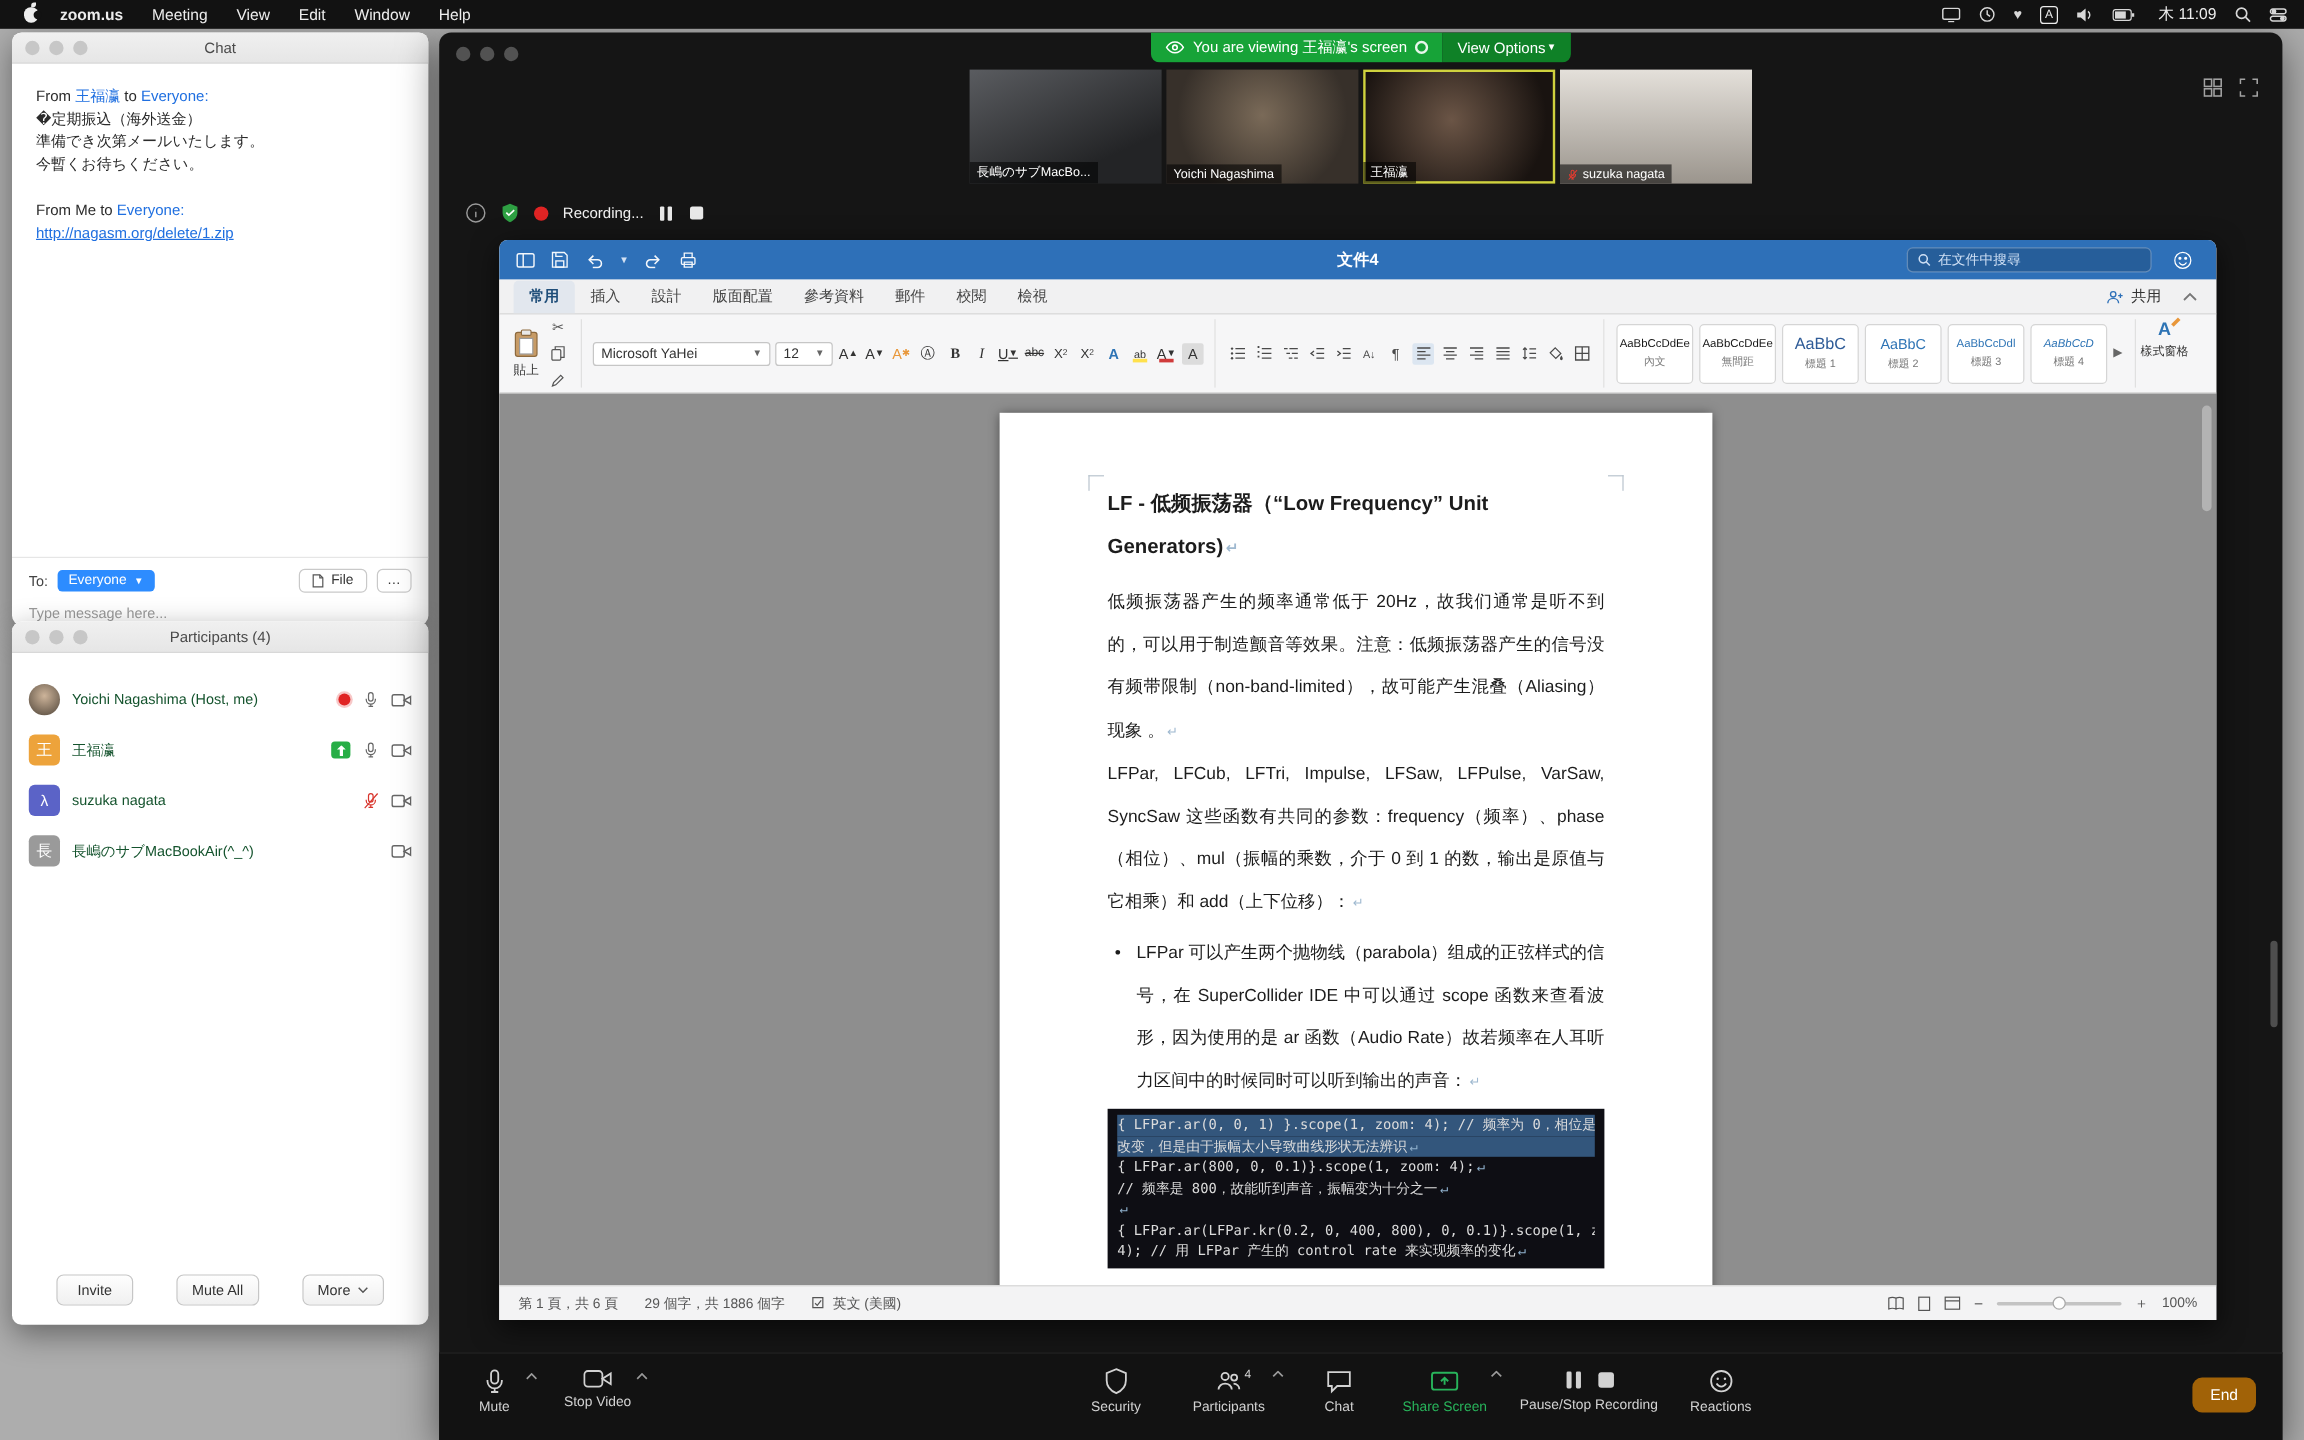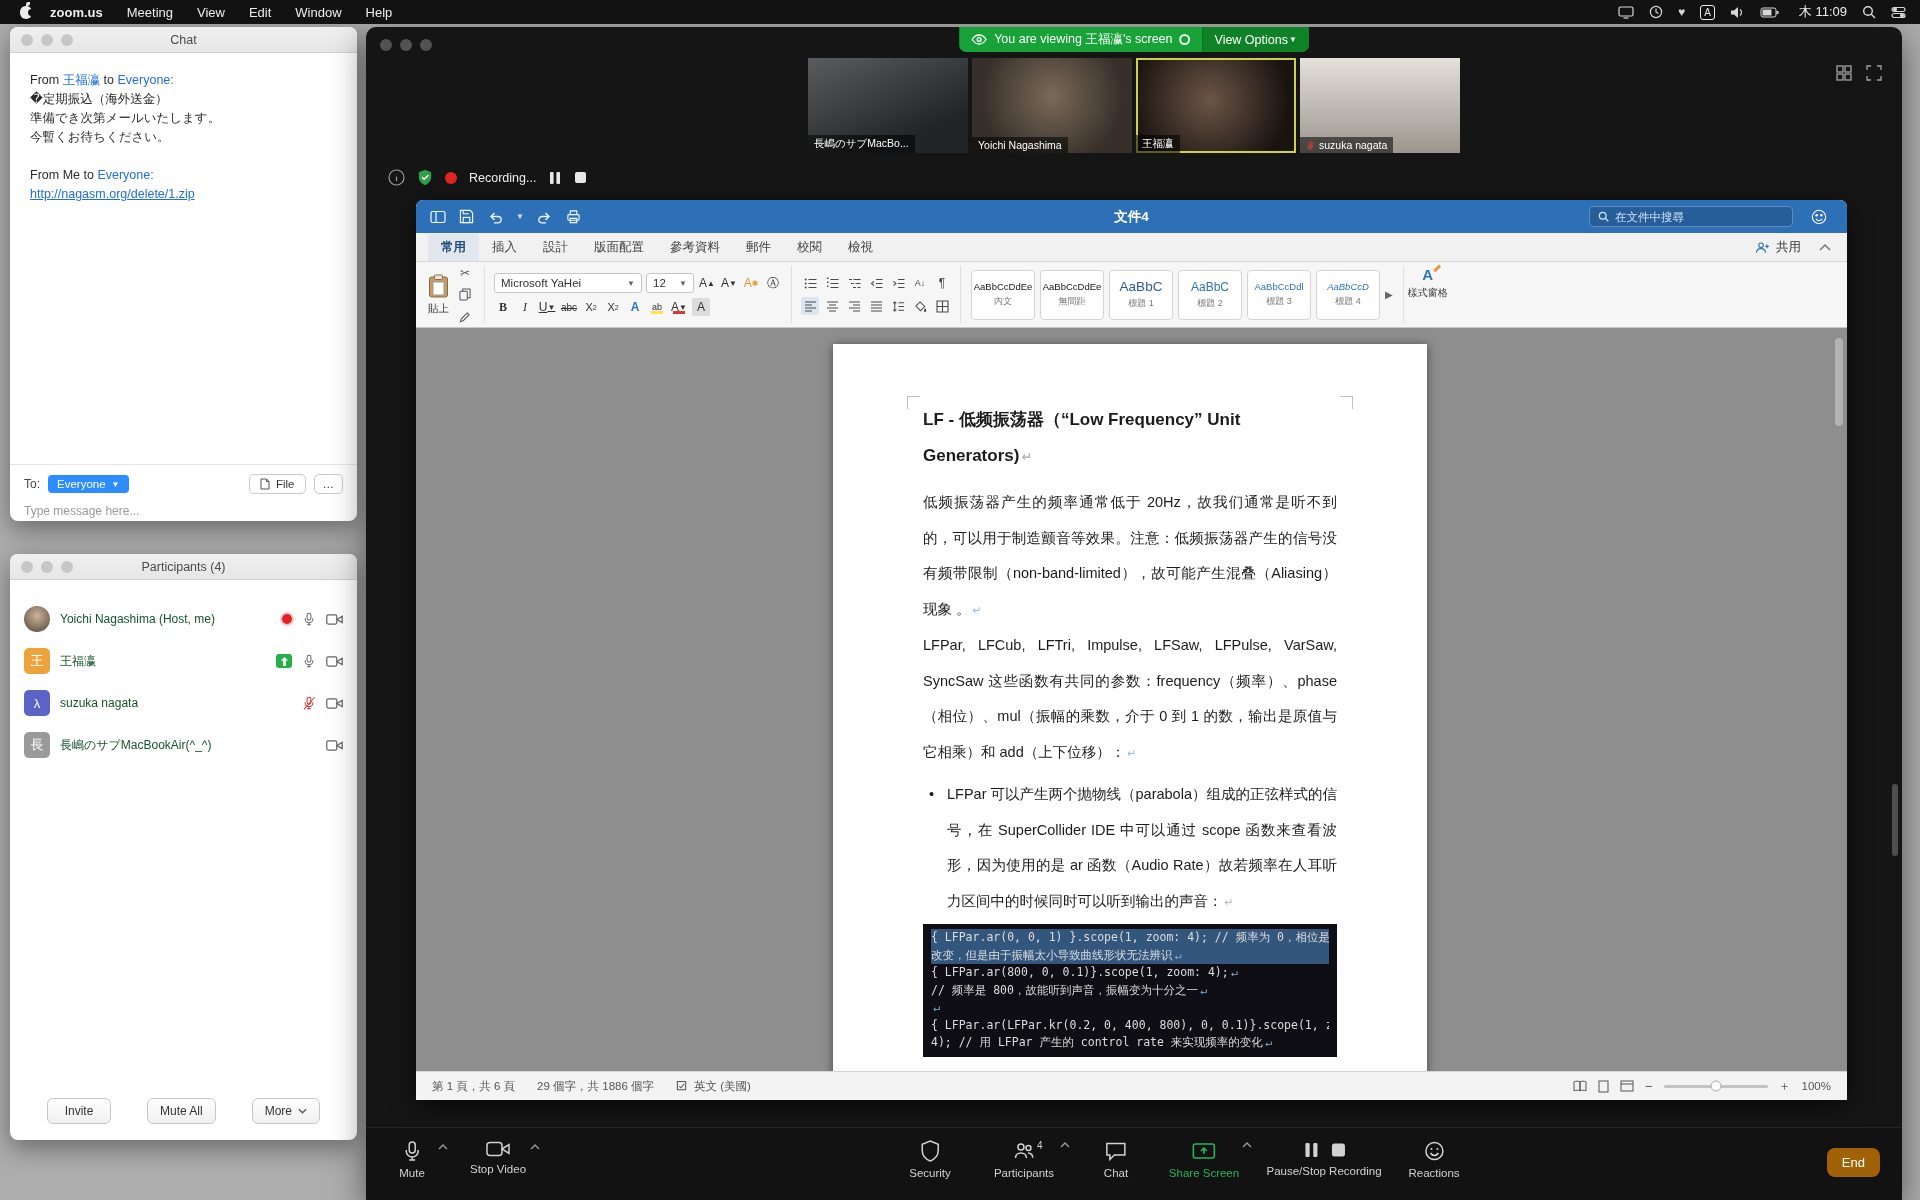--- a/index.html
+++ b/index.html
@@ -34,21 +34,21 @@
 .chat-foot{position:absolute;left:0;right:0;bottom:0;height:57px;border-top:1px solid #e6e6e6;padding:9px 14px}
 .to-row{display:flex;align-items:center;gap:8px}
 .to-label{font-size:12px;color:#444}
 .to-pill{background:#2d8cff;color:#fff;font-size:11.5px;padding:3px 9px;border-radius:4px;display:flex;gap:6px;align-items:center;cursor:pointer}
 .to-pill .car{font-size:8px}
 .file-btn{margin-left:auto;display:flex;gap:6px;align-items:center;border:1px solid #c9c9c9;border-radius:5px;padding:3px 10px;font-size:11.5px;color:#333;cursor:pointer}
 .more-btn{border:1px solid #c9c9c9;border-radius:5px;padding:3px 8px;font-size:11.5px;color:#333;cursor:pointer}
 .type-input{margin-top:10px;border:none;outline:none;font-size:12px;color:#333;width:300px;font-family:inherit}
 .type-input::placeholder{color:#9a9a9a}
 
-.parts{left:10px;top:554px;width:347px;height:586px}
+.parts{left:10px;top:518px;width:347px;height:586px}
 .prow{display:flex;align-items:center;gap:10px;height:42px;padding:0 14px}
 .avatar{width:26px;height:26px;border-radius:5px;color:#fff;font-size:13px;display:flex;align-items:center;justify-content:center;flex:0 0 auto}
 .av-photo{border-radius:50%;background:radial-gradient(circle at 50% 38%,#cdb49a,#6b5d4e 78%)}
 .av-orange{background:#eda33b}
 .av-indigo{background:#5b63c7}
 .av-gray{background:#9a9a9a}
 .pname{font-size:12px;color:#14532d;flex:1;white-space:nowrap;overflow:hidden}
 .picons{display:flex;gap:10px;align-items:center;flex:0 0 auto}
 .rec-dot{width:10px;height:10px;border-radius:50%;background:#e02424;box-shadow:0 0 0 2px rgba(224,36,36,.25)}
 .share-badge{width:16px;height:14px;border-radius:3px;background:#27ae46;display:flex;align-items:center;justify-content:center}
@@ -89,21 +89,21 @@
 .wt-search input::placeholder{color:#cfe0f5}
 .wt-smiley{position:absolute;right:20px}
 
 .wtabs{height:29px;background:#f1f1f2;border-bottom:1px solid #d8d8d8;display:flex;align-items:center;padding:0 12px;font-size:12.5px;color:#454545;position:relative}
 .wtab{padding:5px 13px;cursor:pointer;border-radius:4px 4px 0 0}
 .wtab.active{background:#e2e7ee;color:#1f4e79;font-weight:bold}
 .wshare{position:absolute;right:46px;display:flex;gap:6px;align-items:center;color:#333;cursor:pointer}
 .wcollapse{position:absolute;right:16px;cursor:pointer}
 
 .ribbon{height:66px;display:flex;align-items:stretch;background:#f6f6f7;border-bottom:1px solid #c9c9c9;padding:4px 6px}
-.rgroup{display:flex;flex-direction:column;justify-content:center;gap:5px;padding:0 9px;border-right:1px solid #e0e0e0}
+.rgroup{display:flex;flex-direction:row;justify-content:center;gap:5px;padding:0 9px;border-right:1px solid #e0e0e0}
 .rrow{display:flex;align-items:center;gap:4px}
 .pg{display:flex;gap:7px;padding:2px 10px 2px 6px;border-right:1px solid #e0e0e0;align-items:center}
 .paste-big{display:flex;flex-direction:column;align-items:center;gap:3px;font-size:10.5px;color:#333;cursor:pointer}
 .mini-col{display:flex;flex-direction:column;gap:4px}
 .combo{background:#fff;border:1px solid #c6c6c6;border-radius:3px;height:20px;display:flex;align-items:center;justify-content:space-between;padding:0 6px;font-size:11.5px;color:#333;cursor:pointer}
 .combo .car{font-size:8px;color:#666;margin-left:8px}
 .fbtn{min-width:18px;height:18px;display:flex;align-items:center;justify-content:center;font-size:12px;color:#333;border-radius:2px;cursor:pointer;position:relative}
 .fbtn small{font-size:8px}
 .fbtn .bar{position:absolute;left:3px;right:3px;bottom:2px;height:3px}
 .icbtn{width:18px;height:18px;display:flex;align-items:center;justify-content:center;border-radius:2px;cursor:pointer}

